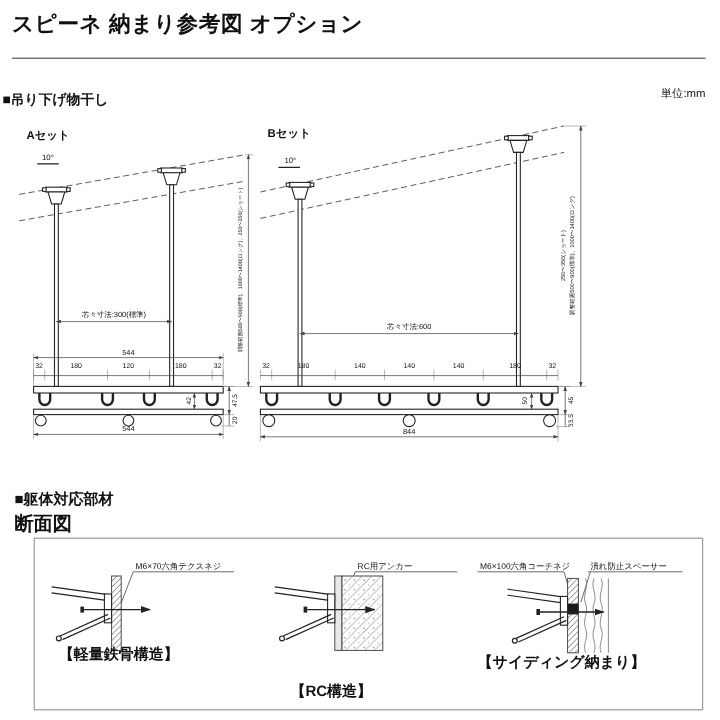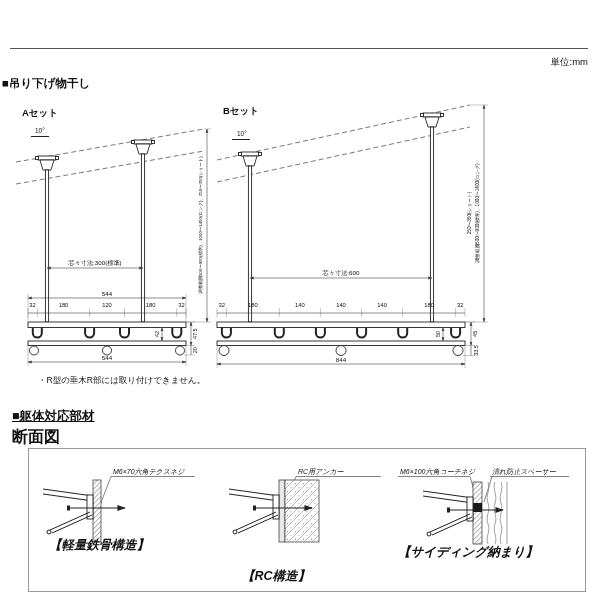--- a/index.html
+++ b/index.html
@@ -1,41 +1,42 @@
 <!DOCTYPE html>
 <html><head>
 <meta charset="utf-8">
 <style>
   html,body { margin:0; padding:0; background:#fff; }
   body { width:600px; height:600px; font-family:"Liberation Sans","DejaVu Sans",sans-serif; color:#111; }
   #page { position:relative; width:600px; height:600px; background:#fff; overflow:hidden; }
   .abs { position:absolute; }
   .title { left:10px; top:8px; font-size:18px; font-weight:bold; letter-spacing:0.5px; }
   .rule { left:10px; top:48px; width:578px; height:0; border-top:1.5px solid #555; }
-  .unit { right:12px; top:56px; font-size:9.5px;text-align:center; }
+  .unit { right:12px; top:72px; font-size:9.5px;text-align:center; }
   .sec-h { left:2px; top:76px; font-size:11.5px; font-weight:bold;text-align:center; }
   .notes { left:38px; top:374px; font-size:8.5px; line-height:12px; }
-  .sec2-h { left:12px; top:408px; font-size:12.5px; font-weight:bold;text-decoration:underline; }
+  .sec2-h { left:12px; top:408px; font-size:12.5px; font-weight:bold; }
   .sec2-sub { left:12px; top:427px; font-size:16px; font-weight:bold; }
-  .box { left:28px; top:448px; width:556px; height:142px; border:1px solid #999;font-style:italic; }
+  .box { left:28px; top:448px; width:556px; height:142px; border:1px solid #999; }
   .cap { position:absolute; font-size:12.5px; font-weight:bold; white-space:nowrap; }
   svg text { font-family:"Liberation Sans","DejaVu Sans",sans-serif; fill:#111; }
   .dl { stroke:#444; stroke-width:0.6; fill:none; }     
   .xl { stroke:#888; stroke-width:0.5; fill:none; }     
   .dw { stroke:#222; stroke-width:1; fill:none; }       
   .dwf { stroke:#222; stroke-width:0.9; fill:#fff; }    
   .roof { stroke:#555; stroke-width:0.8; stroke-dasharray:5 3; fill:none; }
   .hook { stroke:#222; stroke-width:2; fill:none; }
   .ldr { stroke:#333; stroke-width:0.6; fill:none; }    
 </style>
 </head>
 <body>
 
 <div id="page">
 
+  <div class="abs title">スピーネ 納まり参考図 オプション</div>
   <div class="abs rule"></div>
   <div class="abs unit">単位:mm</div>
   <div class="abs sec-h">■吊り下げ物干し</div>
 
   <svg class="abs" style="left:14px; top:100px;" width="200" height="292" viewBox="0 0 200 292">
     <defs>
       <marker id="arA" viewBox="0 0 10 10" refX="9" refY="5" markerWidth="7" markerHeight="7" orient="auto-start-reverse">
         <path d="M0,1.5 L10,5 L0,8.5 Z" fill="#444"></path>
       </marker>
     </defs>
@@ -223,21 +224,20 @@
     <g>
       <line class="xl" x1="255" y1="5" x2="273" y2="5"></line>
       <line class="xl" x1="250" y1="222" x2="273" y2="222"></line>
       <line class="dl" x1="269" y1="5" x2="269" y2="222" marker-start="url(#arB)" marker-end="url(#arB)"></line>
       <text transform="rotate(-90 263.5 113)" x="263.5" y="113" font-size="4.7" text-anchor="middle">調整範囲500〜900(標準)、1000〜1400(ロング)</text>
       <text transform="rotate(-90 256 113)" x="256" y="113" font-size="4.7" text-anchor="middle">250〜350(ショート)</text>
     </g>
   </svg>
 
   <div class="abs notes">
-    <div>・R型の垂木R部には取り付けできません。</div>
   </div>
 
   <div class="abs sec2-h">■躯体対応部材</div>
   <div class="abs sec2-sub">断面図</div>
 
   <div class="abs box">
     <svg style="position:absolute; left:0; top:0;" width="554" height="140" viewBox="0 0 554 140">
       <defs>
         <marker id="arC" viewBox="0 0 10 10" refX="9" refY="5" markerWidth="7" markerHeight="7" orient="auto">
           <path d="M0,1.5 L10,5 L0,8.5 Z" fill="#222"></path>

